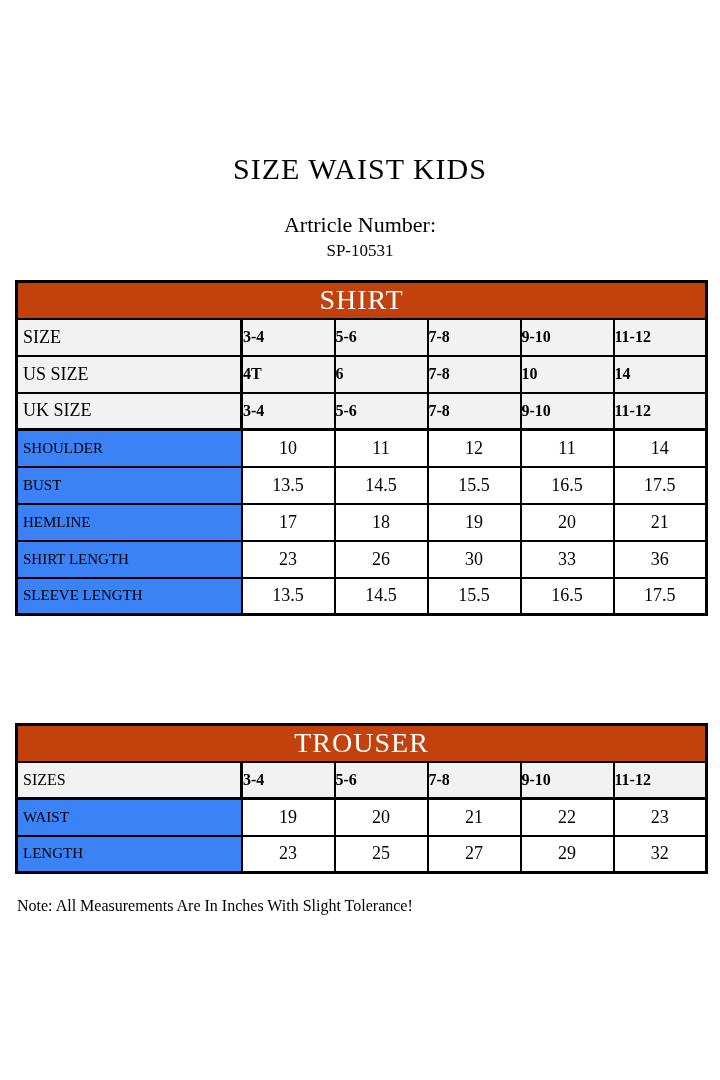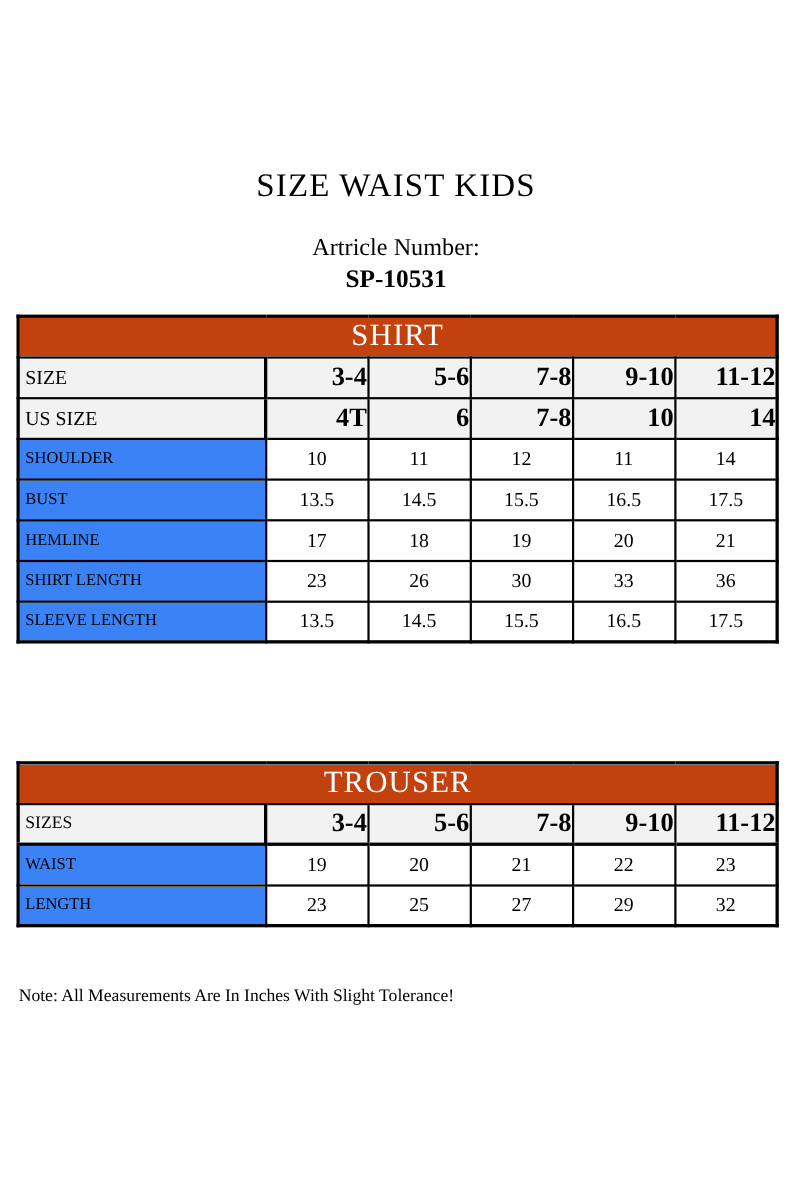--- a/index.html
+++ b/index.html
@@ -15,22 +15,22 @@
   .page-title {
     font-size: 30px;
     font-weight: 400;
     letter-spacing: 1px;
   }
   .article-label {
     font-size: 22px;
     margin-top: 26px;
   }
   .article-number {
-    font-size: 23px;
-    font-weight: 700;
+    font-size: 17px;
+    font-weight: 400;
     margin-top: 3px;
   }
   .size-table {
     width: 690px;
     margin-left: 15px;
     border-collapse: collapse;
     table-layout: fixed;
     border: 3px solid #000000;
   }
   .size-table.shirt { margin-top: 19px; }
@@ -53,22 +53,22 @@
   }
   .size-table tr.bold-row td { background: #f2f2f2; }
   .size-table tr.bold-row td.lbl {
     font-weight: 400;
     font-size: 18px;
     padding-left: 5px;
     border-right-width: 3px;
   }
   .size-table tr.bold-row td.val {
     font-weight: 700;
-    font-size: 24px;
-    text-align: right;
+    font-size: 16px;
+    text-align: left;
   }
   .size-table tr.section-end td { border-bottom-width: 3px; }
   .size-table tr.meas-row td.lbl {
     background: #3b82f6;
     font-weight: 400;
     font-size: 15px;
     padding-left: 5px;
   }
   .size-table tr.meas-row td.val {
     background: #ffffff;
@@ -115,20 +115,28 @@
       <td class="val">11-12</td>
     </tr>
     <tr class="bold-row">
       <td class="lbl">US SIZE</td>
       <td class="val">4T</td>
       <td class="val">6</td>
       <td class="val">7-8</td>
       <td class="val">10</td>
       <td class="val">14</td>
     </tr>
+    <tr class="bold-row section-end">
+      <td class="lbl">UK SIZE</td>
+      <td class="val">3-4</td>
+      <td class="val">5-6</td>
+      <td class="val">7-8</td>
+      <td class="val">9-10</td>
+      <td class="val">11-12</td>
+    </tr>
     <tr class="meas-row">
       <td class="lbl">SHOULDER</td>
       <td class="val">10</td>
       <td class="val">11</td>
       <td class="val">12</td>
       <td class="val">11</td>
       <td class="val">14</td>
     </tr>
     <tr class="meas-row">
       <td class="lbl">BUST</td>

